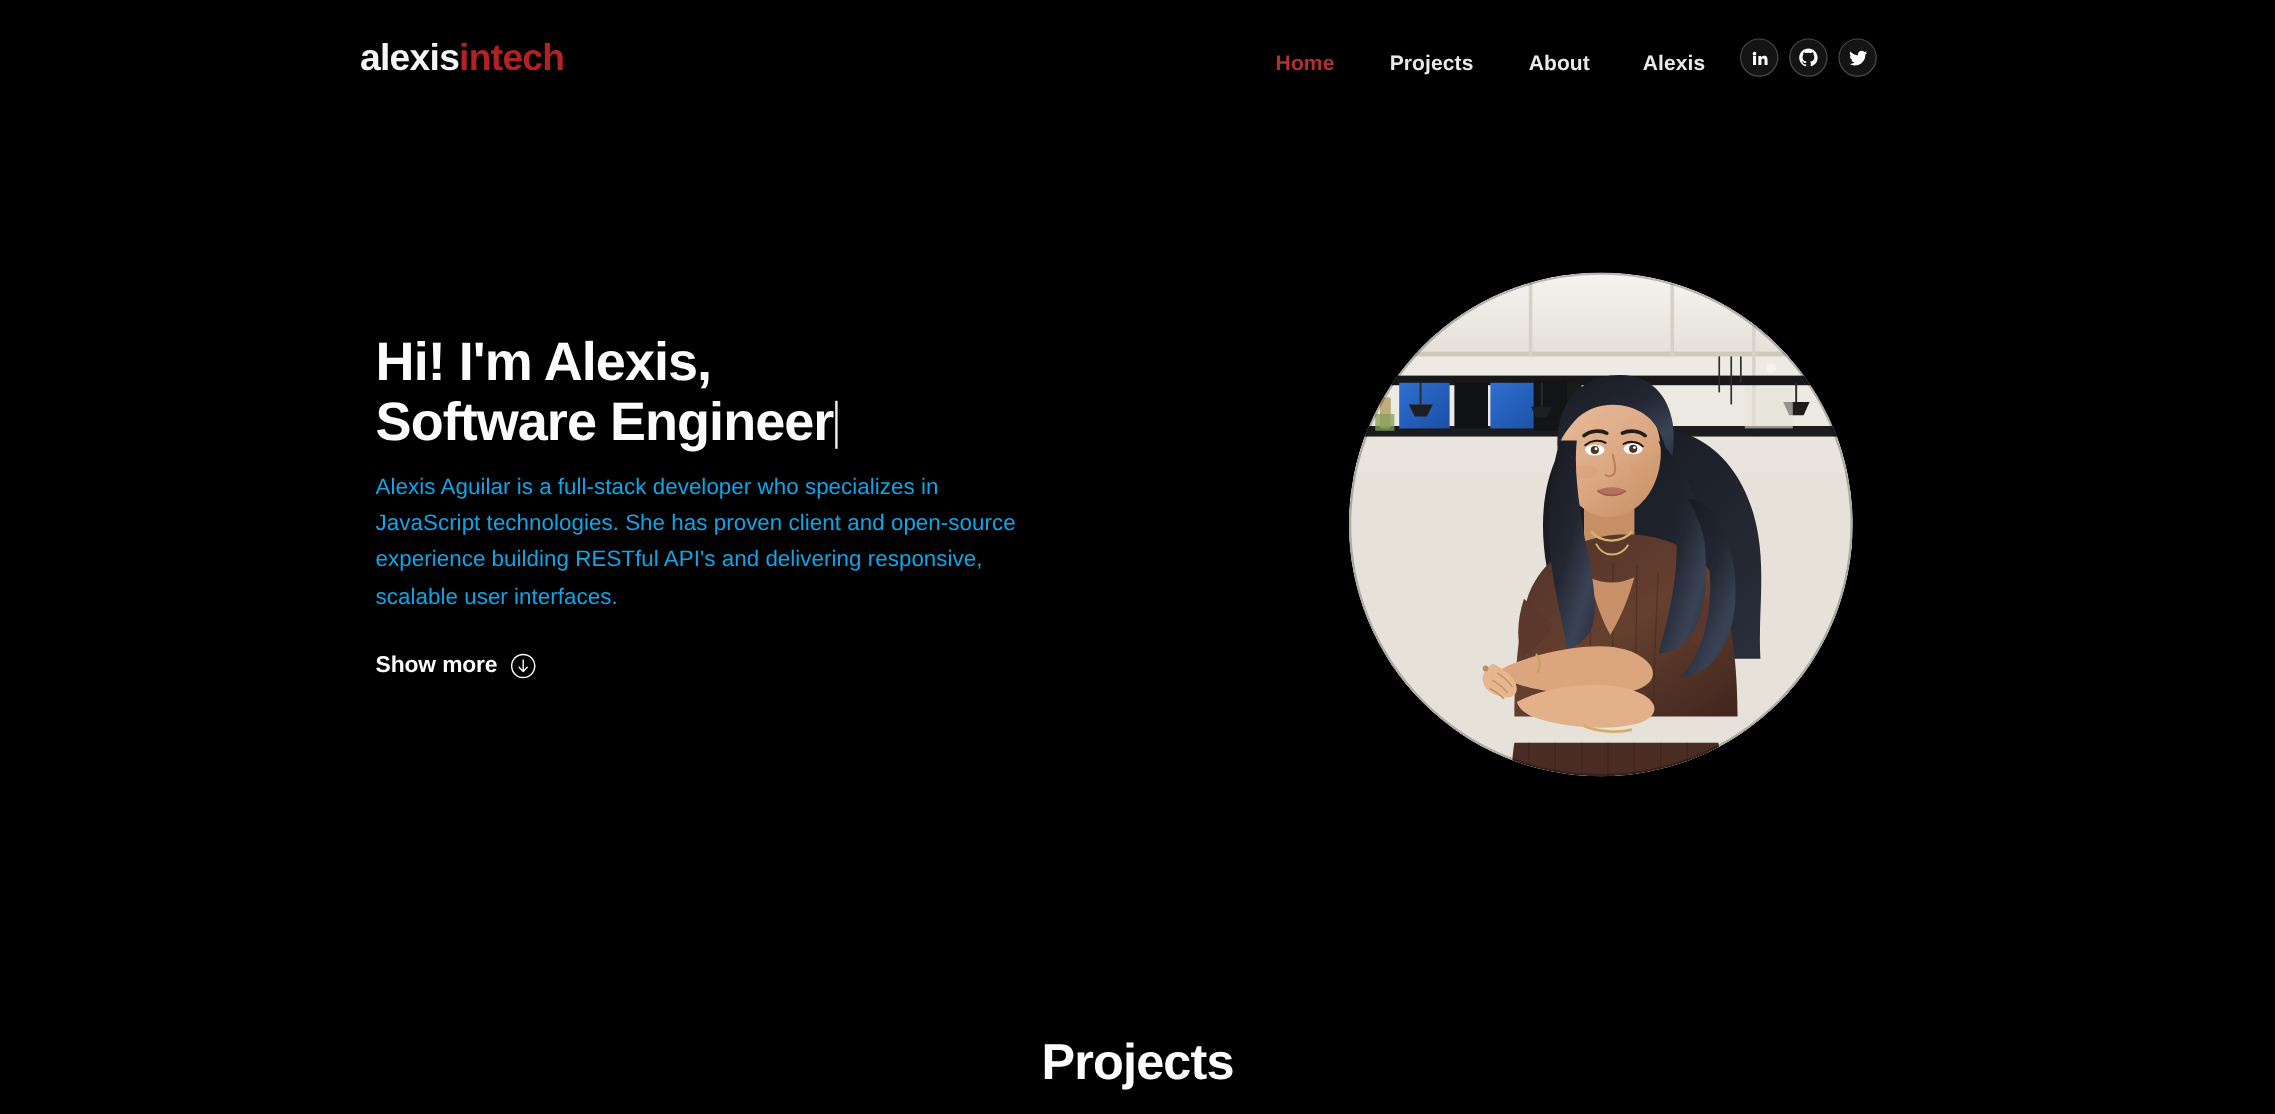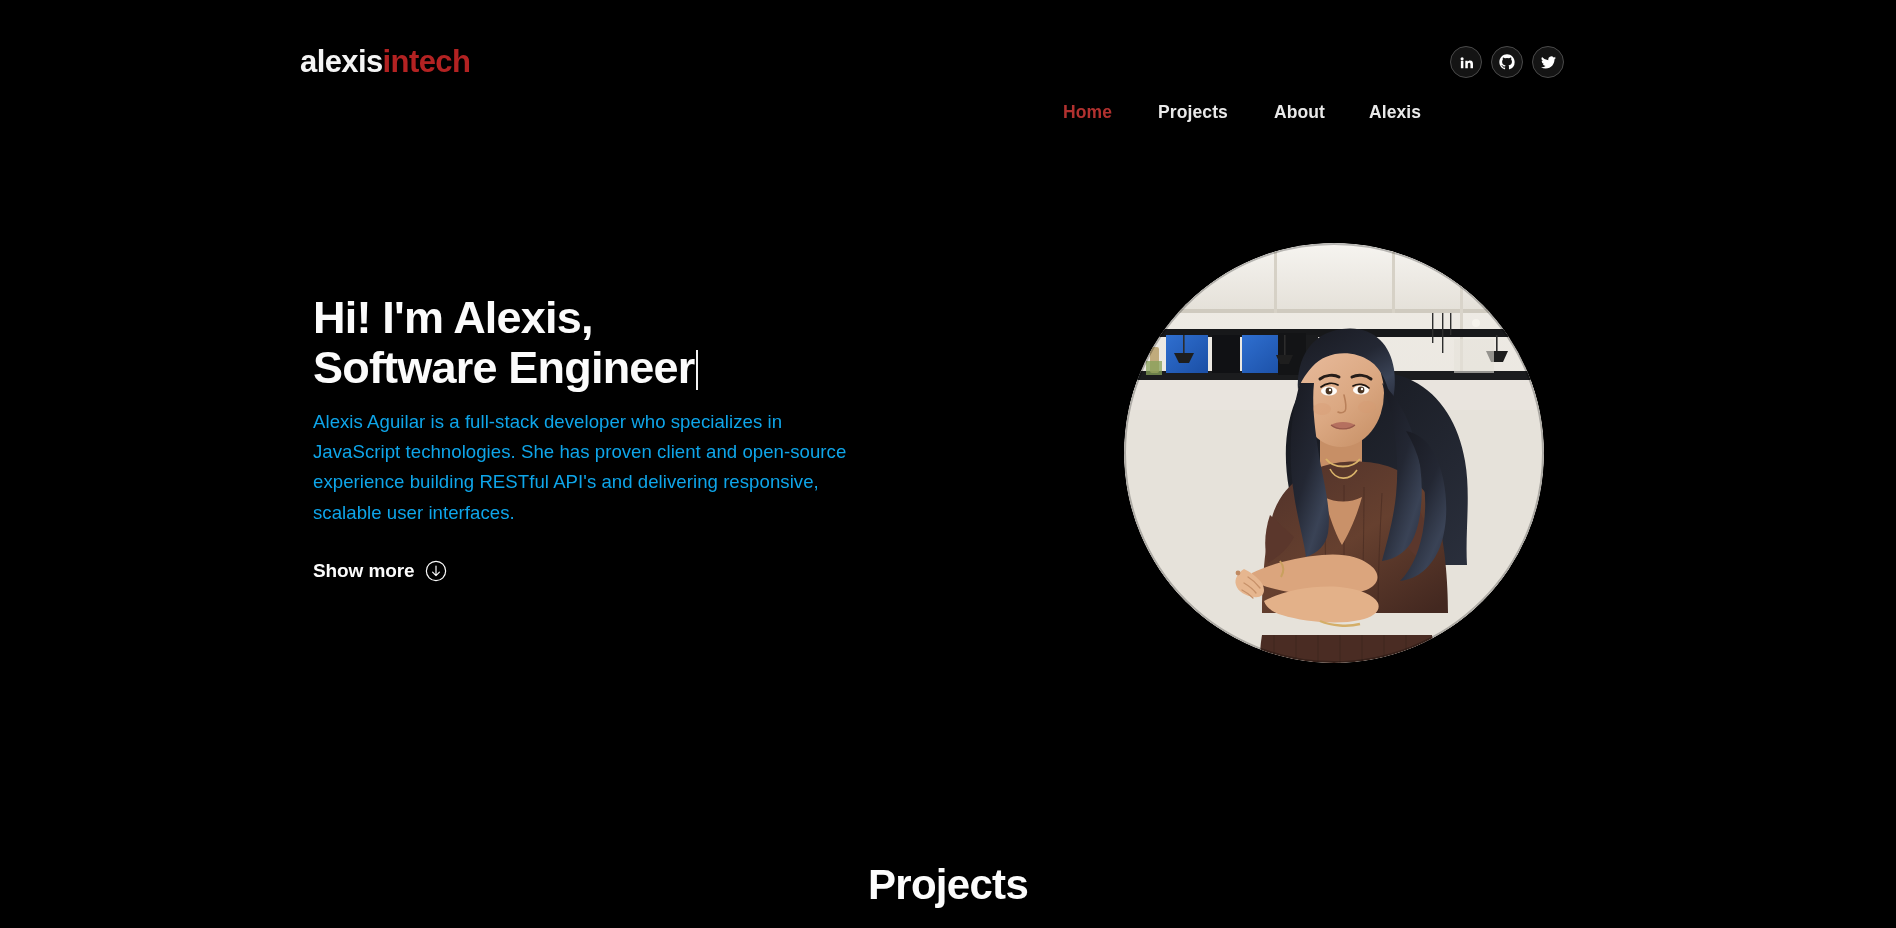--- a/index.html
+++ b/index.html
@@ -17,21 +17,21 @@
   .page {
     position: relative;
     width: 1896px;
     height: 928px;
     background: #000000;
   }
 
   
   .site-header {
     position: absolute;
-    top: 16px; left: 0;
+    top: 2px; left: 0;
     width: 1522px;
     height: 108px;
     display: flex;
     align-items: center;
     background: #000000;
   }
 
   .brand {
     position: absolute;
     left: 300px;
@@ -55,21 +55,20 @@
     gap: 0;
   }
   .nav-link {
     font-size: 17.5px;
     font-weight: 600;
     color: #e9e9e9;
     letter-spacing: 0.1px;
     text-decoration: none;
     cursor: pointer;
     white-space: nowrap;
-    margin-top: 46px;
   }
   .nav-link.is-active { color: #b1312f; }
   .nav-gap-1 { width: 46px; }
   .nav-gap-2 { width: 46px; }
   .nav-gap-3 { width: 44px; }
 
   .socials {
     position: absolute;
     left: 1450px;
     top: 30px;
@@ -85,21 +84,21 @@
     display: flex;
     align-items: center;
     justify-content: center;
     cursor: pointer;
   }
   .social-btn svg { display: block; fill: #ffffff; }
 
   
   .hero {
     position: absolute;
-    left: 0; top: 108px;
+    left: 0; top: 92px;
     width: 1896px;
     height: 720px;
   }
 
   .hero-copy {
     position: absolute;
     left: 313px;
     top: 185px;
     width: 680px;
   }

